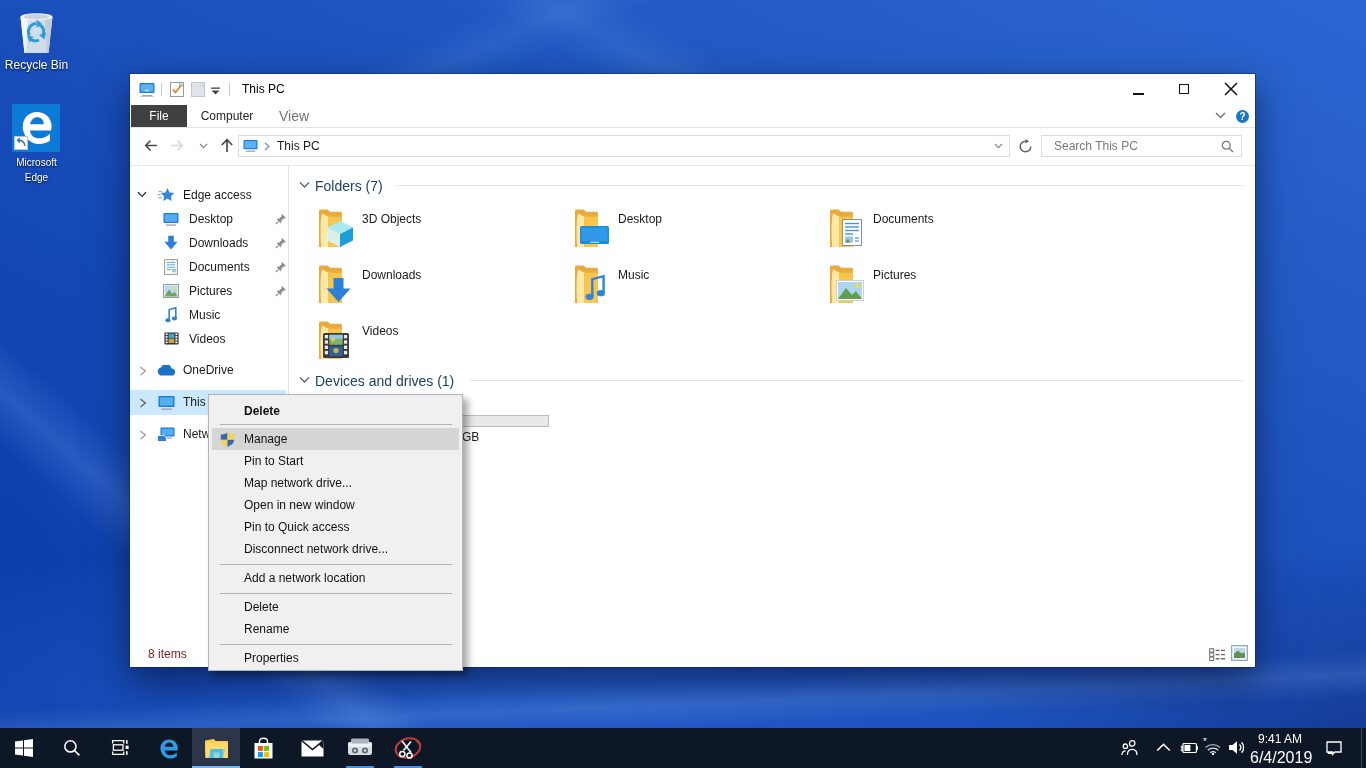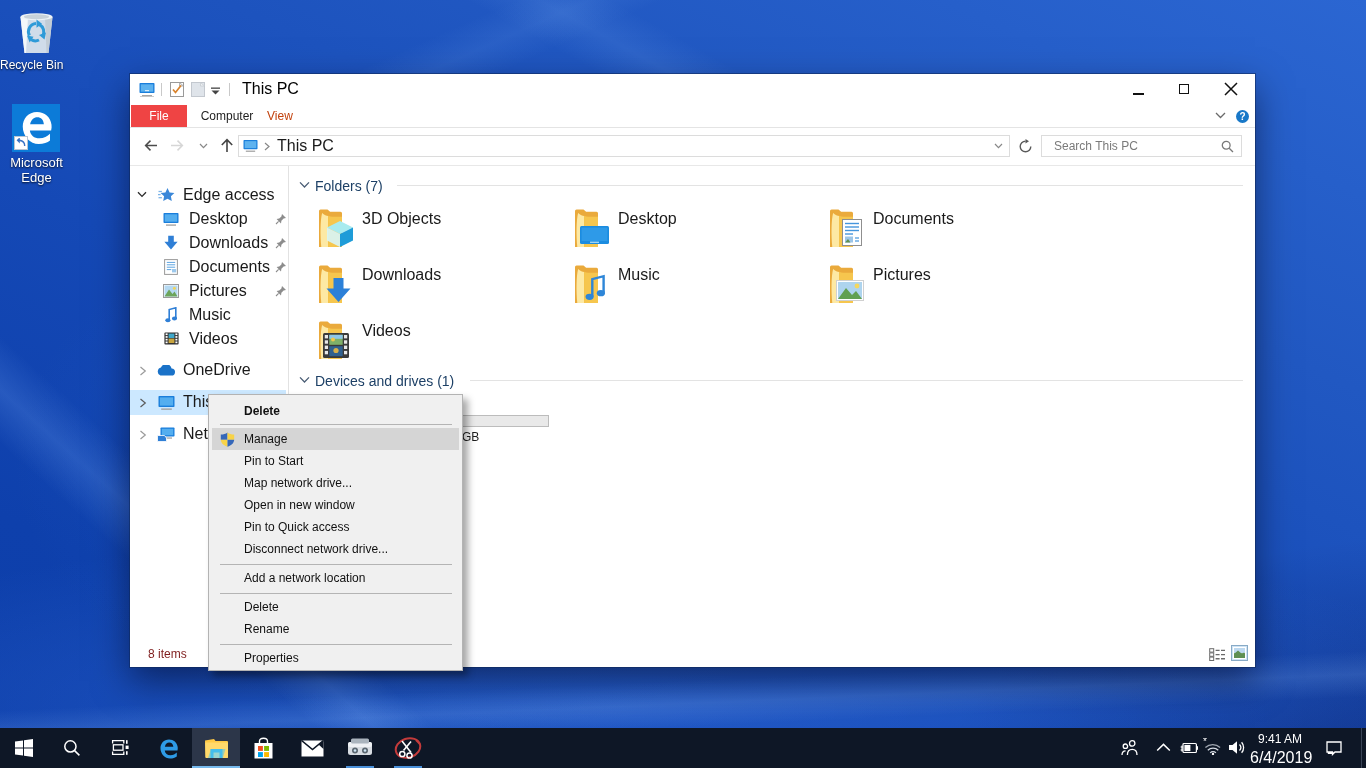--- a/index.html
+++ b/index.html
@@ -4,21 +4,21 @@
 html,body{width:1366px;height:768px;overflow:hidden}
 body{font-family:"Liberation Sans",sans-serif;position:relative;
 background:
 radial-gradient(700px 420px at 34% 60%, rgba(80,150,255,.16), rgba(80,150,255,0) 65%),
 radial-gradient(1300px 260px at 45% 92%, rgba(80,145,255,.30), rgba(80,145,255,0) 70%),
 radial-gradient(900px 480px at 107% 107%, rgba(2,8,60,.48), rgba(2,8,60,0) 60%),
 linear-gradient(205deg, #2b66d2 0%, #2158c2 28%, #1549b6 58%, #0e40ac 82%, #0d3ea9 100%);
 }
 .a{position:absolute}
 .beam{position:absolute;pointer-events:none}
-.nvtx{font-size:16px;color:#1a1a1a;line-height:24px;white-space:nowrap}
+.nvtx{font-size:12px;color:#1a1a1a;line-height:24px;white-space:nowrap}
 .mtx{font-size:12px;color:#111;line-height:22px;white-space:nowrap}
 </style></head>
 <body>
 
 <div class="beam" style="left:-140px;top:530px;width:680px;height:80px;transform:rotate(42deg);background:linear-gradient(to bottom,rgba(130,180,255,0) 0%,rgba(130,180,255,.20) 50%,rgba(130,180,255,0) 100%)"></div>
 <div class="beam" style="left:150px;top:-40px;width:760px;height:70px;transform:rotate(29deg);background:linear-gradient(to bottom,rgba(140,190,255,0) 0%,rgba(140,190,255,.12) 50%,rgba(140,190,255,0) 100%)"></div><div class="beam" style="left:240px;top:-30px;width:700px;height:60px;transform:rotate(-24deg);background:linear-gradient(to bottom,rgba(140,190,255,0) 0%,rgba(140,190,255,.10) 50%,rgba(140,190,255,0) 100%)"></div>
 <div class="beam" style="left:-100px;top:680px;width:1600px;height:46px;transform:rotate(-2.5deg);background:linear-gradient(to bottom,rgba(150,195,255,0) 0%,rgba(150,195,255,.17) 50%,rgba(150,195,255,0) 100%)"></div>
 
 
 
@@ -32,31 +32,31 @@
       <path d="M14.5 25.5 A8 8 0 0 1 21 13.6"></path>
       <path d="M24.5 14.6 A8 8 0 0 1 27.5 26"></path>
       <path d="M24 30 A8 8 0 0 1 16 29.6"></path>
     </g>
     <g fill="#2e9ad8">
       <path d="M21.5 9.5 L27 13.8 L21.5 17.8 Z"></path>
       <path d="M31 22.5 L29.5 29.4 L24 25 Z"></path>
       <path d="M12 25.5 L18.5 26.7 L14.6 32.6 Z"></path>
     </g>
   </svg>
-<div class="a" style="left:0px;top:58px;width:73px;font-size:12px;color:#fff;text-shadow:0 1px 2px rgba(0,0,0,.85)">Recycle Bin</div>
+<div class="a" style="left:0px;top:58px;width:73px;text-align:center;font-size:12px;color:#fff;text-shadow:0 1px 2px rgba(0,0,0,.85)">Recycle Bin</div>
 
 <div class="a" style="left:12px;top:104px;width:48px;height:48px;background:#0c7bd8"></div>
 <svg class="a" style="left:17px;top:108px" width="40" height="40" viewBox="0 0 32 32">
     <path d="M16 3.2 C9 3.2 4.6 8.6 4.6 14.8 C4.6 22.6 10.4 28.8 17.4 28.8 C21.2 28.8 24.4 27.7 26.4 26 L26.4 20.6 C24.4 22.8 21.4 24.2 18 24.2 C13.6 24.2 10.8 21.7 10.3 17.9 L27.3 17.9 C27.7 16.3 27.8 14.8 27.6 13.3 C26.8 7.3 22.2 3.2 16 3.2 Z M10.5 13 C11.3 9.3 13.5 7.4 16.2 7.4 C19.2 7.4 21.2 9.5 21.5 13 Z" fill="#fff"></path>
   </svg>
 <div class="a" style="left:14px;top:136px;width:14px;height:14px;background:#fff;border:1px solid #b9c5d2"></div>
 <svg class="a" style="left:16px;top:138px" width="10" height="10" viewBox="0 0 10 10">
     <path d="M8 8 Q8 3.6 3.8 3.2 L3.8 5.6 L0.6 2.3 L3.8 -0.8 L3.8 1.4 Q9.4 2 9.4 8 Z" fill="#3973c4"></path>
   </svg>
-<div class="a" style="left:0px;top:155px;width:73px;text-align:center;font-size:13px;line-height:15px;color:#fff;text-shadow:0 1px 2px rgba(0,0,0,.85)">Microsoft<br>Edge</div>
+<div class="a" style="left:0px;top:155px;width:73px;text-align:center;font-size:10px;line-height:15px;color:#fff;text-shadow:0 1px 2px rgba(0,0,0,.85)">Microsoft<br>Edge</div>
 
 
 <div class="a" style="left:130px;top:74px;width:1125px;height:593px;background:#fff;box-shadow:0 0 0 1px rgba(15,40,90,.55),0 14px 34px rgba(0,0,20,.5)">
 </div>
 
 <svg class="a" style="left:139px;top:82px" width="16" height="15" viewBox="0 0 16 15">
     <rect x="0.5" y="1" width="15" height="10" rx="0.8" fill="#1a7edb"></rect>
     <rect x="1.8" y="2.3" width="12.4" height="7.4" fill="#5db2ef"></rect>
     <rect x="6" y="8" width="4" height="1.2" fill="#d6ecfb"></rect>
     <rect x="3" y="13" width="10" height="1.4" fill="#a6a6a6"></rect>
@@ -78,23 +78,23 @@
   </svg>
 <div class="a" style="left:229px;top:83px;width:1px;height:13px;background:#c9c9c9"></div>
 <div class="a nvtx" style="left:242px;top:78px;line-height:22px;color:#000">This PC</div>
 
 <div class="a" style="left:1133px;top:93px;width:11px;height:1.5px;background:#111"></div>
 <div class="a" style="left:1179px;top:84px;width:10px;height:10px;border:1.4px solid #111"></div>
 <svg class="a" style="left:1224px;top:82px" width="14" height="14" viewBox="0 0 14 14">
     <path d="M1 1 L13 13 M13 1 L1 13" stroke="#111" stroke-width="1.5"></path>
   </svg>
 
-<div class="a" style="left:131px;top:105px;width:56px;height:23px;background:#ef4444;color:#fff;font-size:12px;line-height:23px;text-align:center">File</div>
+<div class="a" style="left:131px;top:105px;width:56px;height:23px;background:#404040;color:#fff;font-size:12px;line-height:23px;text-align:center">File</div>
 <div class="a" style="left:187px;top:105px;width:80px;height:23px;color:#1e1e1e;font-size:12px;line-height:23px;text-align:center">Computer</div>
-<div class="a" style="left:267px;top:105px;width:54px;height:23px;color:#c2410c;font-size:12px;line-height:23px;text-align:left">View</div>
+<div class="a" style="left:267px;top:105px;width:54px;height:23px;color:#737373;font-size:14px;line-height:23px;text-align:center">View</div>
 <div class="a" style="left:130px;top:127px;width:1125px;height:1px;background:#e4e4e4"></div>
 <svg class="a" style="left:1215px;top:112px" width="11" height="7" viewBox="0 0 11 7">
     <path d="M1 1 L5.5 5.5 L10 1" fill="none" stroke="#6a6a6a" stroke-width="1.3"></path>
   </svg>
 <div class="a" style="left:1236px;top:110px;width:13px;height:13px;border-radius:7px;background:#1878c8;color:#fff;font-size:10px;font-weight:bold;text-align:center;line-height:13px">?</div>
 
 <svg class="a" style="left:144px;top:139px" width="14" height="13" viewBox="0 0 14 13">
     <path d="M13 6.5 L2 6.5 M6.5 1.6 L1.6 6.5 L6.5 11.4" fill="none" stroke="#4c4c4c" stroke-width="1.5"></path>
   </svg>
 <svg class="a" style="left:170px;top:139px" width="14" height="13" viewBox="0 0 14 13">

